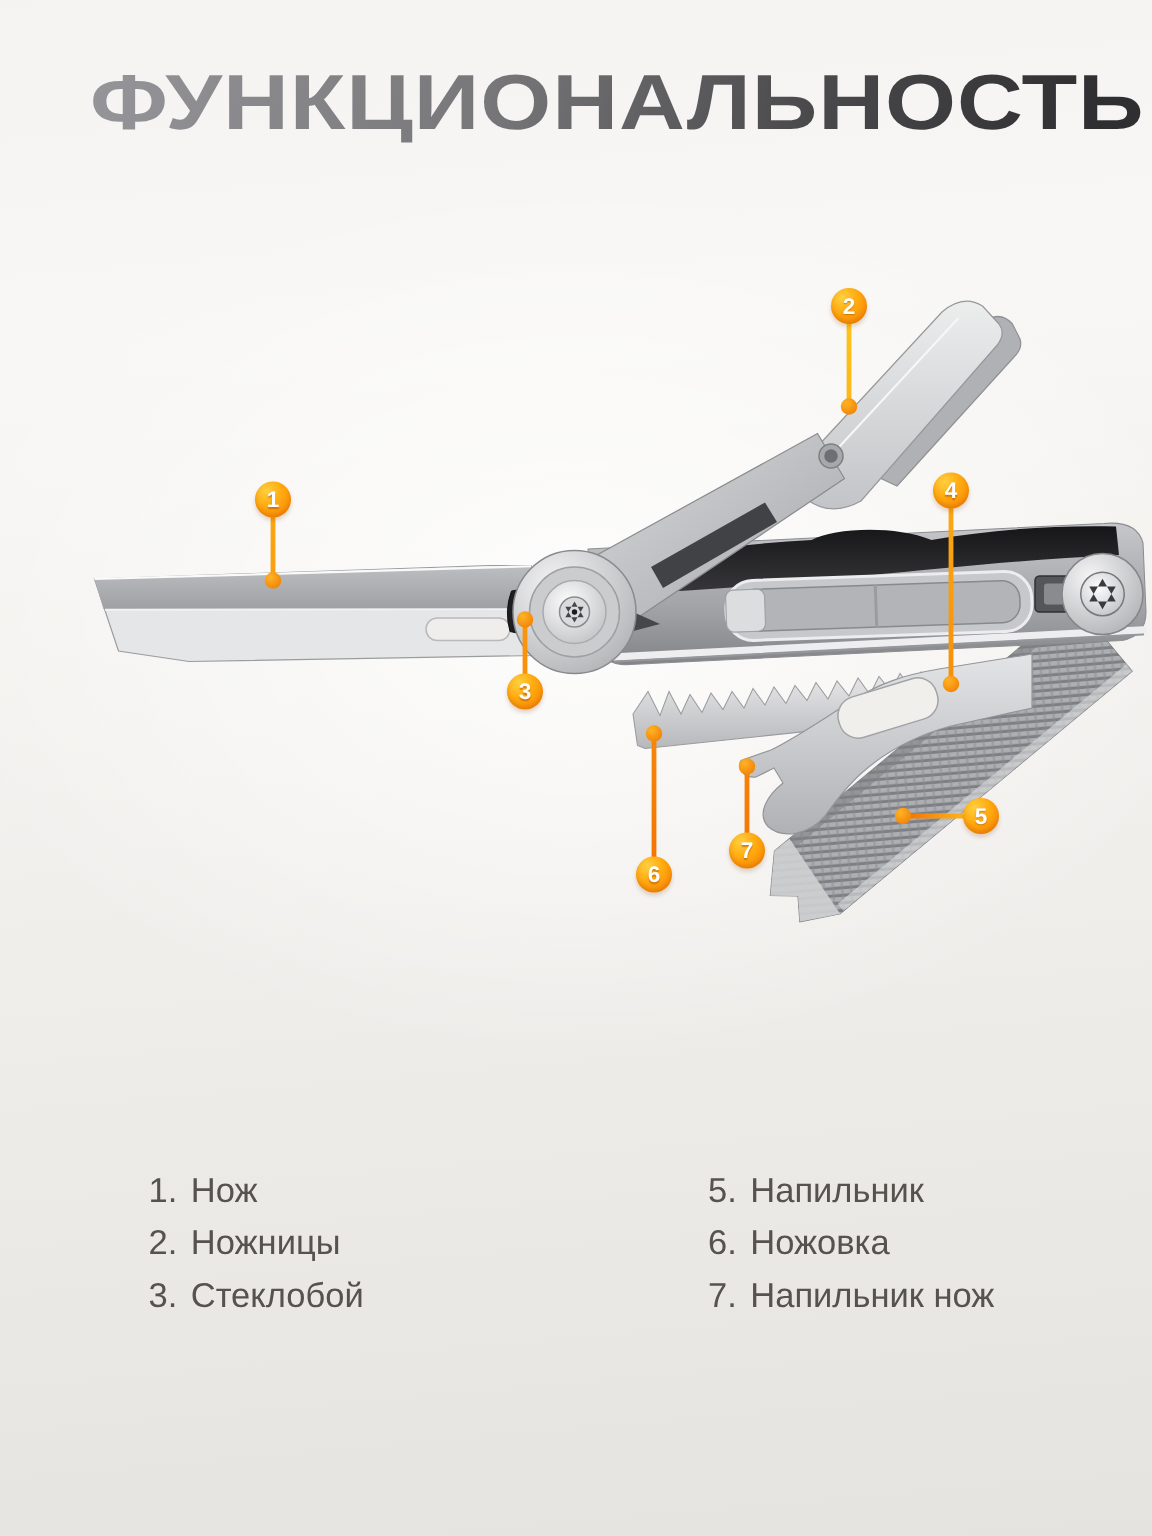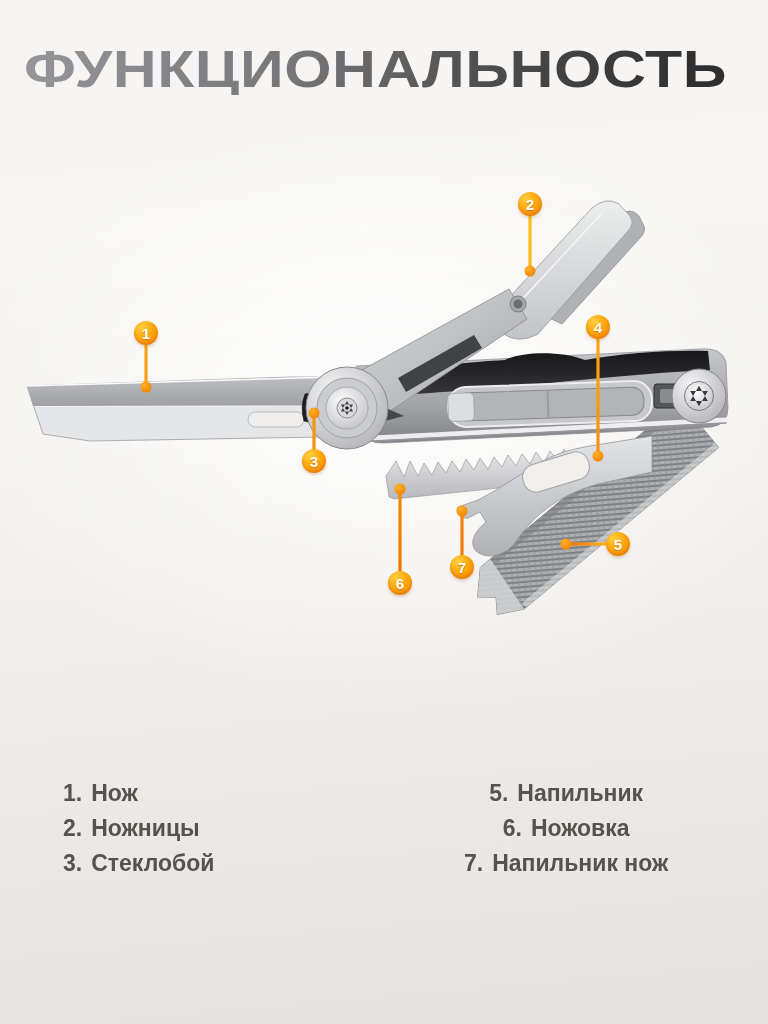--- a/index.html
+++ b/index.html
@@ -4,21 +4,21 @@
 <style>
   html,body{margin:0;padding:0;}
   body{
     width:768px;height:1024px;overflow:hidden;
     font-family:"Liberation Sans","DejaVu Sans",sans-serif;
     background:
       radial-gradient(ellipse 620px 420px at 50% 40%, rgba(255,255,255,.85) 0%, rgba(255,255,255,0) 70%),
       linear-gradient(175deg,#f4f3f1 0%,#f8f7f5 22%,#f1efec 55%,#e9e7e3 85%,#e5e3df 100%);
     position:relative;
   }
-  .stage{position:absolute;inset:0;}
+  .stage{position:absolute;inset:0;margin-left:36px;}
 
   
   h1.title{
     position:absolute;left:24px;top:43px;margin:0;
     font-size:52px;line-height:1;font-weight:bold;letter-spacing:.5px;
     transform:scaleX(1.17);transform-origin:left center;
     white-space:nowrap;color:#59595b;
   }
   @supports (-webkit-background-clip: text){
     h1.title{
@@ -34,23 +34,23 @@
   .callout{
     position:absolute;width:24px;height:24px;border-radius:50%;
     background:radial-gradient(circle at 32% 26%, #ffcf3f 0%, #ffab10 42%, #f47c01 100%);
     box-shadow:0 2px 3px rgba(140,70,0,.22), inset 0 -2px 3px rgba(200,90,0,.35);
     color:#fff;font-size:15px;font-weight:bold;
     display:flex;align-items:center;justify-content:center;
     text-shadow:0 1px 1px rgba(175,80,0,.6);
   }
 
   
-  .legend-col{position:absolute;top:776px;color:#56524d;font-size:23px;font-weight:bold;}
+  .legend-col{position:absolute;top:776px;color:#56524d;font-size:23px;font-weight:normal;}
   .legend-col.left{left:63px;}
-  .legend-col.right{left:464px;text-align:center;}
+  .legend-col.right{left:436px;}
   .legend-row{height:35px;line-height:35px;white-space:nowrap;}
   .legend-row .ln{margin-right:9px;}
 </style>
 </head>
 <body>
 
 <div class="stage">
 
   <h1 class="title">ФУНКЦИОНАЛЬНОСТЬ</h1>
 

